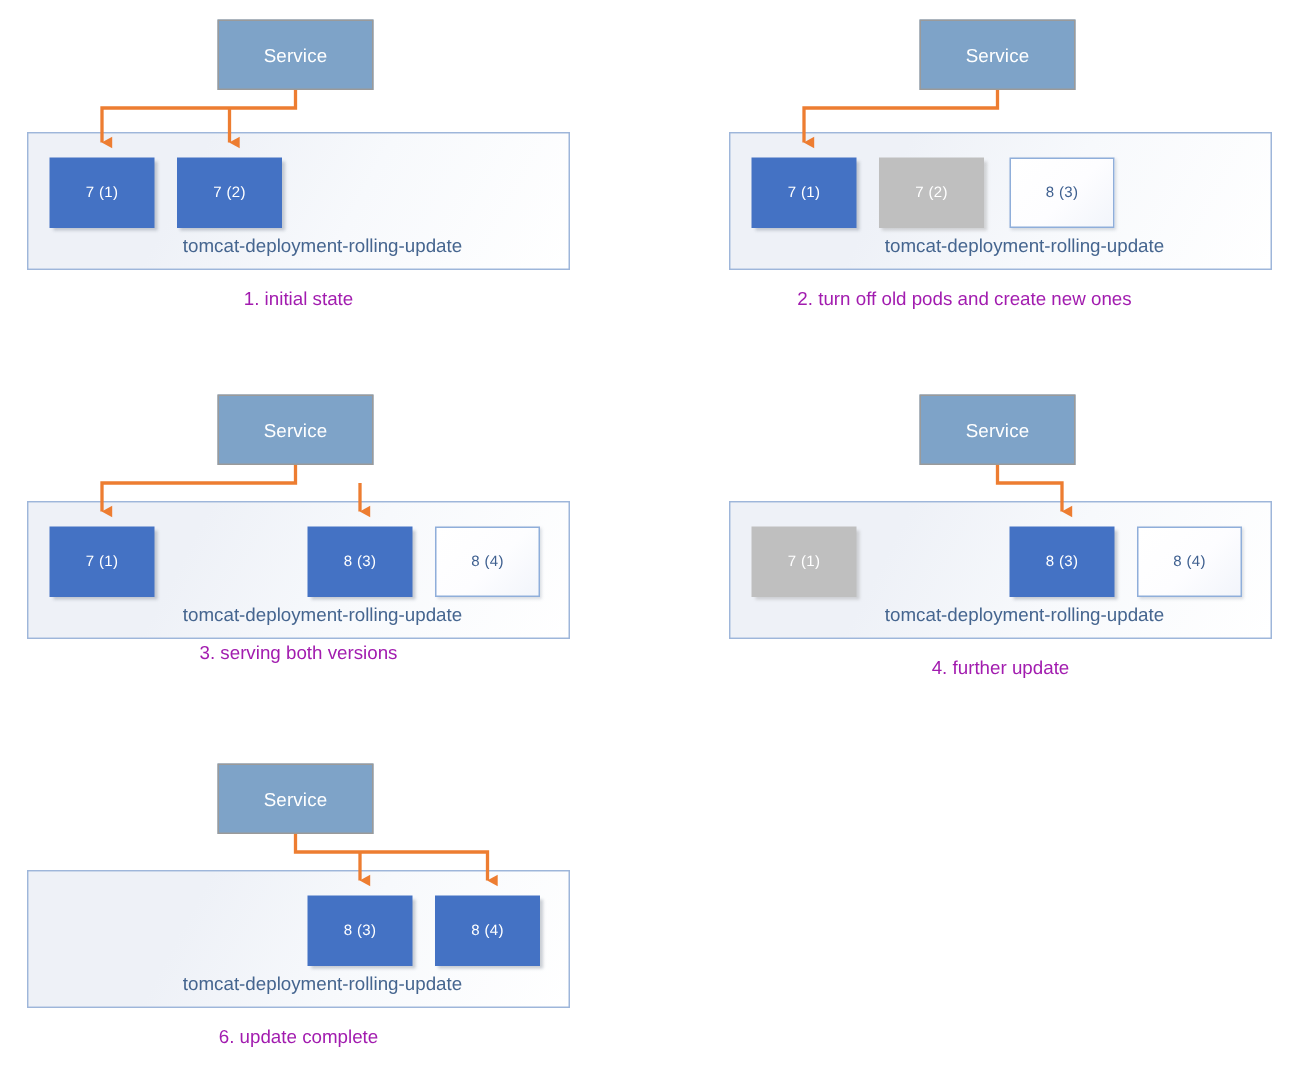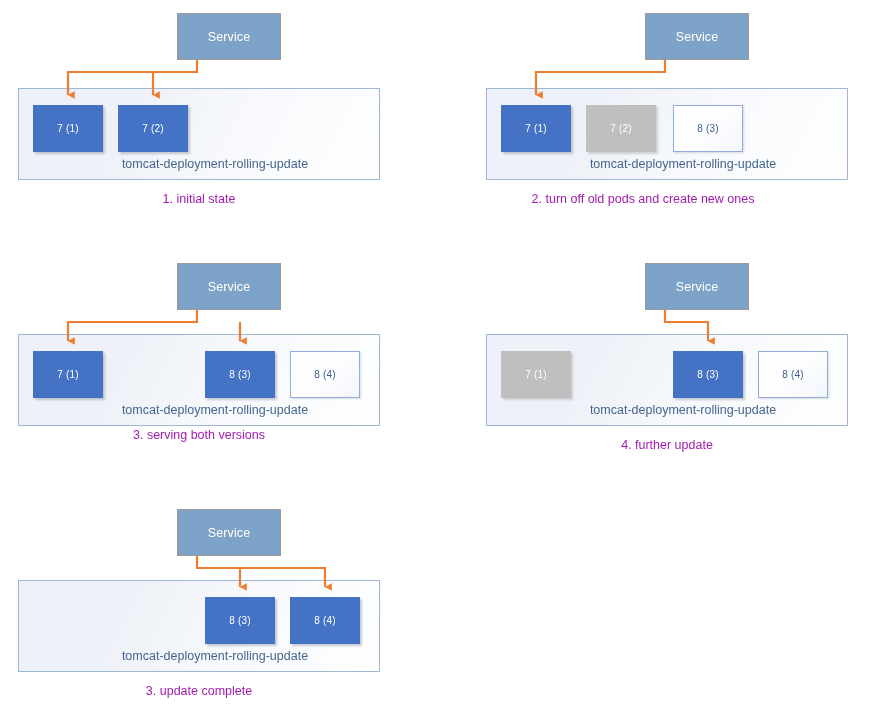--- a/index.html
+++ b/index.html
@@ -35,21 +35,20 @@
     height: 47px;
     background: #7EA3C8;
     border: 1px solid #9a9a9a;
     box-sizing: border-box;
     color: #ffffff;
     font-size: 12.5px;
     display: flex;
     align-items: center;
     justify-content: center;
     letter-spacing: .1px;
-    margin-left: 32px;
   }
 
   
   .deployment {
     position: absolute;
     box-sizing: border-box;
     border: 1px solid #9EB6DA;
     background: linear-gradient(118deg, #eef1f7 0%, #eef1f7 30%, #f7f9fc 60%, #ffffff 100%);
   }
   .deployment-label {
@@ -175,21 +174,21 @@
   <div class="panel">
     <div class="service-box" style="left:145px; top:509px;">Service</div>
 
     <div class="deployment" style="left:18px; top:580px; width:362px; height:92px;">
       <div class="deployment-label">tomcat-deployment-rolling-update</div>
     </div>
 
     <div class="pod active" style="left:205px; top:597px;">8 (3)</div>
     <div class="pod active" style="left:290px; top:597px;">8 (4)</div>
 
-    <div class="caption" style="left:18px; top:684px; width:362px;">3. update complete</div>
+    <div class="caption" style="left:18px; top:684px; width:362px;">6. update complete</div>
   </div>
 
   <svg class="connectors" viewBox="0 0 870 718">
     <defs>
       <marker id="ah" markerWidth="9" markerHeight="9" refX="4.2" refY="7.4" orient="auto" markerUnits="userSpaceOnUse">
         <path d="M0.4,0.6 L4.2,7.6 L8.0,0.6 Z" fill="#ED7D31"></path>
       </marker>
     </defs>
     <g fill="none" stroke="#ED7D31" stroke-width="2.2" stroke-linecap="butt" stroke-linejoin="miter">
 

